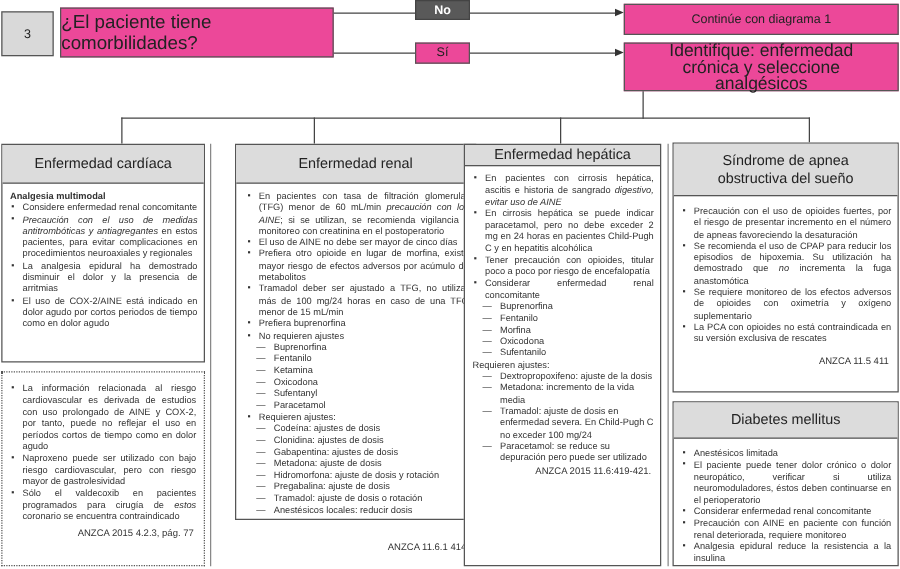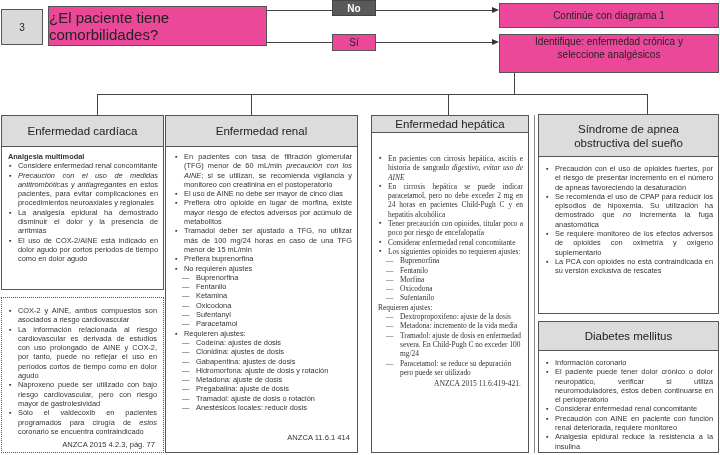--- a/index.html
+++ b/index.html
@@ -8,21 +8,21 @@
   .abs { position: absolute; }
   .box { position: absolute; border: 1px solid #555; background: #ec4899; }
   .line { position: absolute; background: #444; }
   .num-box { left: 1px; top: 9px; width: 42px; height: 36px; background: #d9d9d9; border: 1px solid #555;
     display:flex; align-items:center; justify-content:center; font-size: 10px; }
   .q-box { left: 48px; top: 6px; width: 219px; height: 40px; display:flex; align-items:center; justify-content:center; font-size: 15px; }
   .no-box { left: 332px; top: 0px; width: 44px; height: 16px; background: #595959; color:#fff; font-weight:bold;
     display:flex; align-items:center; justify-content:center; font-size: 10px; border: 1px solid #444; }
   .si-box { left: 332px; top: 34px; width: 44px; height: 17px; display:flex; align-items:center; justify-content:center; font-size: 10px; }
   .cont-box { left: 499px; top: 3px; width: 220px; height: 25px; display:flex; align-items:center; justify-content:center; font-size: 10px; }
-  .ident-box { left: 499px; top: 34px; width: 220px; height: 39px; display:flex; align-items:flex-start; justify-content:center; text-align:center; font-size: 10px; line-height: 13px; padding: 0 12px; }
+  .ident-box { left: 499px; top: 34px; width: 220px; height: 39px; display:flex; align-items:center; justify-content:center; text-align:center; font-size: 14px; line-height: 13px; padding: 0 12px; }
   .arrow { position:absolute; width:0; height:0; border-top:3px solid transparent; border-bottom:3px solid transparent; border-left:7px solid #333; }
 
   .panel { position: absolute; border: 1px solid #555; background: #fff; }
   .panel-head { background: #dcdcdc; border-bottom: 1px solid #555; display:flex; align-items:center; justify-content:center; text-align:center; font-size: 11.5px; line-height: 14px; }
   .panel-body { padding: 4px 5px 2px 6px; font-size: 7.4px; line-height: 9.3px; color: #333; }
   ul.bul { list-style: none; }
   ul.bul > li { position: relative; padding-left: 10px; text-align: justify; }
   ul.bul > li::before { content: "\25AA"; position: absolute; left: 1px; top: 0; font-size: 7px; color: #333; }
   ul.dash { list-style: none; }
   ul.dash > li { position: relative; padding-left: 22px; }
@@ -82,32 +82,31 @@
       <li><span class="ital">Precaución con el uso de medidas antitrombóticas y antiagregantes</span><span> en estos pacientes, para evitar complicaciones en procedimientos neuroaxiales y regionales</span></li>
       <li>La analgesia epidural ha demostrado disminuir el dolor y la presencia de arritmias</li>
       <li>El uso de COX-2/AINE está indicado en dolor agudo por cortos periodos de tiempo como en dolor agudo</li>
     </ul>
   </div>
 </div>
 
 <div class="dotted" style="left:1px;top:297px;width:163px;height:156px;">
   <div class="panel-body" style="padding:8px 6px 2px 6px;">
     <ul class="bul">
-      <li>COX-2 y AINE, ambos compuestos son asociados a riesgo cardiovascular</li>
       <li>La información relacionada al riesgo cardiovascular es derivada de estudios con uso prolongado de AINE y COX-2, por tanto, puede no reflejar el uso en períodos cortos de tiempo como en dolor agudo</li>
       <li>Naproxeno puede ser utilizado con bajo riesgo cardiovascular, pero con riesgo mayor de gastrolesividad</li>
       <li><span>Sólo el valdecoxib en pacientes programados para cirugía de </span><span class="ital">estos</span><span> coronario se encuentra contraindicado</span></li>
     </ul>
     <div class="ref">ANZCA 2015 4.2.3, pág. 77</div>
   </div>
 </div>
 
 <div class="line" style="left:168px;top:115px;width:1px;height:338px;background:#888;"></div>
 
-<div class="panel" style="left:165px;top:115px;width:193px;height:338px;">
+<div class="panel" style="left:188px;top:115px;width:193px;height:301px;">
   <div class="panel-head" style="height:31px;">
     <span>Enfermedad renal</span>
   </div>
   <div class="panel-body" style="padding:5px 5px 2px 8px;">
     <ul class="bul">
       <li><span>En pacientes con tasa de filtración glomerular (TFG) menor de 60 mL/min </span><span class="ital">precaución con los AINE</span><span>; si se utilizan, se recomienda vigilancia y monitoreo con creatinina en el postoperatorio</span></li>
       <li>El uso de AINE no debe ser mayor de cinco días</li>
       <li>Prefiera otro opioide en lugar de morfina, existe mayor riesgo de efectos adversos por acúmulo de metabolitos</li>
       <li>Tramadol deber ser ajustado a TFG, no utilizar más de 100 mg/24 horas en caso de una TFG menor de 15 mL/min</li>
       <li>Prefiera buprenorfina</li>
@@ -121,41 +120,40 @@
       <li>Sufentanyl</li>
       <li>Paracetamol</li>
     </ul>
     <ul class="bul">
       <li>Requieren ajustes:</li>
     </ul>
     <ul class="dash">
       <li>Codeína: ajustes de dosis</li>
       <li>Clonidina: ajustes de dosis</li>
       <li>Gabapentina: ajustes de dosis</li>
+      <li>Metadona: ajuste de dosis</li>
       <li>Hidromorfona: ajuste de dosis y rotación</li>
-      <li>Metadona: ajuste de dosis</li>
       <li>Pregabalina: ajuste de dosis</li>
       <li>Tramadol: ajuste de dosis o rotación</li>
       <li>Anestésicos locales: reducir dosis</li>
     </ul>
     <div class="ref" style="margin-top:21px;">ANZCA 11.6.1 414</div>
   </div>
 </div>
 
 <div class="panel" style="left:371px;top:115px;width:158px;height:338px;">
   <div class="panel-head" style="height:17px;">
     <span>Enfermedad hepática</span>
   </div>
-  <div class="panel-body" style="padding:21px 5px 2px 6px;font-family:Liberation Serif, serif;">
+  <div class="panel-body" style="padding:5px 5px 2px 6px;">
     <ul class="bul">
       <li><span>En pacientes con cirrosis hepática, ascitis e historia de sangrado </span><span class="ital">digestivo, evitar uso de AINE</span></li>
       <li>En cirrosis hepática se puede indicar paracetamol, pero no debe exceder 2 mg en 24 horas en pacientes Child-Pugh C y en hepatitis alcohólica</li>
       <li>Tener precaución con opioides, titular poco a poco por riesgo de encefalopatía</li>
       <li>Considerar enfermedad renal concomitante</li>
-      <li>Los siguientes opioides no requieren ajustes:</li>
     </ul>
     <ul class="dash">
       <li>Buprenorfina</li>
       <li>Fentanilo</li>
       <li>Morfina</li>
       <li>Oxicodona</li>
       <li>Sufentanilo</li>
     </ul>
     <div style="padding-left:0;">Requieren ajustes:</div>
     <ul class="dash">
@@ -174,29 +172,30 @@
   <div class="panel-head" style="height:42px;padding:16px 28px;">
     <span>Síndrome de apnea obstructiva del sueño</span>
   </div>
   <div class="panel-body" style="padding:7px 5px 2px 6px;">
     <ul class="bul">
       <li>Precaución con el uso de opioides fuertes, por el riesgo de presentar incremento en el número de apneas favoreciendo la desaturación</li>
       <li><span>Se recomienda el uso de CPAP para reducir los episodios de hipoxemia. Su utilización ha demostrado que </span><span class="ital">no</span><span> incrementa la fuga anastomótica</span></li>
       <li>Se requiere monitoreo de los efectos adversos de opioides con oximetría y oxígeno suplementario</li>
       <li>La PCA con opioides no está contraindicada en su versión exclusiva de rescates</li>
     </ul>
+    <div class="ref" style="margin-top:8px;">ANZCA 11.5 411</div>
   </div>
 </div>
 
 <div class="panel" style="left:538px;top:321px;width:181px;height:132px;">
   <div class="panel-head" style="height:29px;">
     <span>Diabetes mellitus</span>
   </div>
   <div class="panel-body" style="padding:7px 5px 2px 6px;">
     <ul class="bul">
-      <li>Información coronario</li>
+      <li>Anestésicos limitada</li>
       <li>El paciente puede tener dolor crónico o dolor neuropático, verificar si utiliza neuromoduladores, éstos deben continuarse en el perioperatorio</li>
       <li>Considerar enfermedad renal concomitante</li>
       <li>Precaución con AINE en paciente con función renal deteriorada, requiere monitoreo</li>
       <li>Analgesia epidural reduce la resistencia a la insulina</li>
     </ul>
   </div>
 </div>
 
 </body></html>

